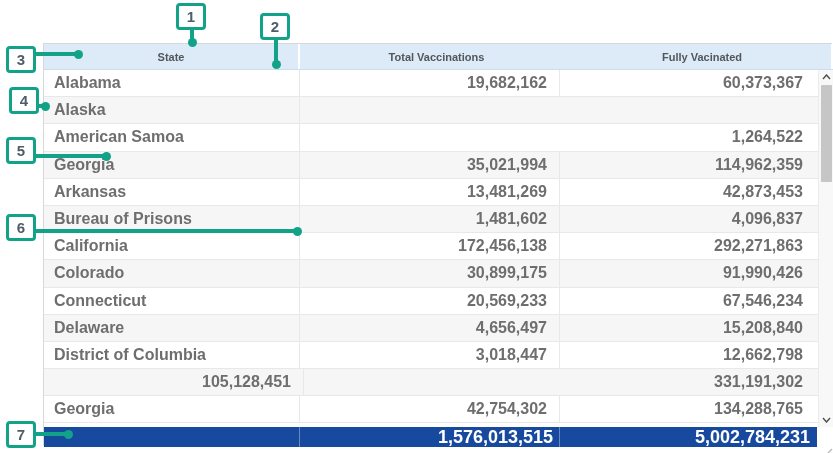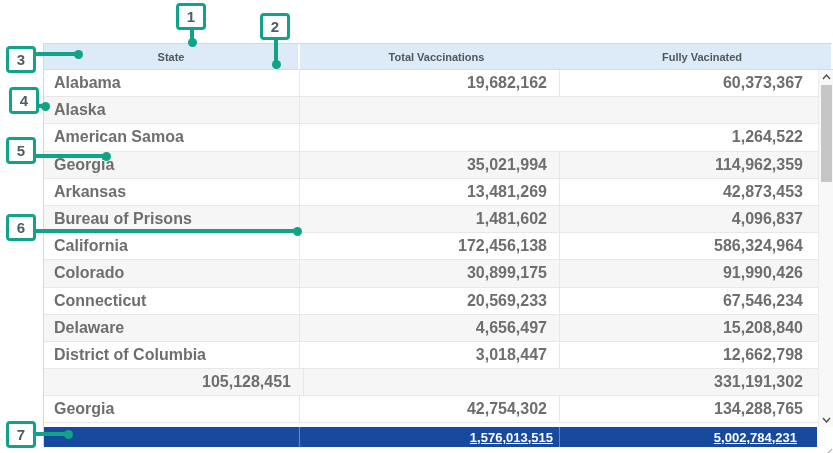--- a/index.html
+++ b/index.html
@@ -32,24 +32,24 @@
   .tbody{position:absolute;left:0;top:26px;width:789px;}
   .tr{display:flex;height:27.2px;background:#ffffff;border-bottom:1px solid var(--grid-line);}
   .tr:nth-child(even){background:var(--row-alt-bg);}
   .td{display:flex;align-items:center;font-size:16px;color:var(--body-text);height:100%;font-weight:bold;}
   .td-state{width:256px;padding-left:10px;border-right:1px solid var(--grid-line);}
   .td-num{width:260px;justify-content:flex-end;padding-right:12px;border-right:1px solid var(--grid-line);}
   .td-last{flex:1;justify-content:flex-end;padding-right:30px;border-right:none;}
 
   .tfoot{position:absolute;left:0;top:383px;width:773px;height:20px;display:flex;
          background:var(--total-row-bg);}
-  .tf{display:flex;align-items:center;height:100%;font-size:13px;font-weight:700;color:var(--total-row-text);text-decoration:underline;}
+  .tf{display:flex;align-items:center;height:100%;font-size:18px;font-weight:700;color:var(--total-row-text);}
   .tf-state{width:256px;border-right:1px solid rgba(255,255,255,.35);}
   .tf-fully{width:260px;justify-content:flex-end;padding-right:6px;border-right:1px solid rgba(255,255,255,.35);}
-  .tf-total{flex:1;justify-content:flex-end;padding-right:20px;}
+  .tf-total{flex:1;justify-content:flex-end;padding-right:7px;}
 
   
   .scrollbar{position:absolute;left:818px;top:70px;width:15px;height:357px;
              background:#f8f8f8;border-left:1px solid #ececec;}
   .scroll-btn{position:absolute;left:0;width:15px;height:14px;display:flex;
               align-items:center;justify-content:center;background:#f8f8f8;cursor:pointer;}
   .scroll-btn.up{top:0;}
   .scroll-btn.down{bottom:0;}
   .scroll-thumb{position:absolute;left:2px;top:15px;width:11px;height:97px;
                 background:#c6c6c6;border-radius:1px;}
@@ -109,21 +109,21 @@
         <div class="td td-last">42,873,453</div>
       </div>
       <div class="tr">
         <div class="td td-state">Bureau of Prisons</div>
         <div class="td td-num">1,481,602</div>
         <div class="td td-last">4,096,837</div>
       </div>
       <div class="tr">
         <div class="td td-state">California</div>
         <div class="td td-num">172,456,138</div>
-        <div class="td td-last">586,324,964</div>
+        <div class="td td-last">292,271,863</div>
       </div>
       <div class="tr">
         <div class="td td-state">Colorado</div>
         <div class="td td-num">30,899,175</div>
         <div class="td td-last">91,990,426</div>
       </div>
       <div class="tr">
         <div class="td td-state">Connecticut</div>
         <div class="td td-num">20,569,233</div>
         <div class="td td-last">67,546,234</div>

